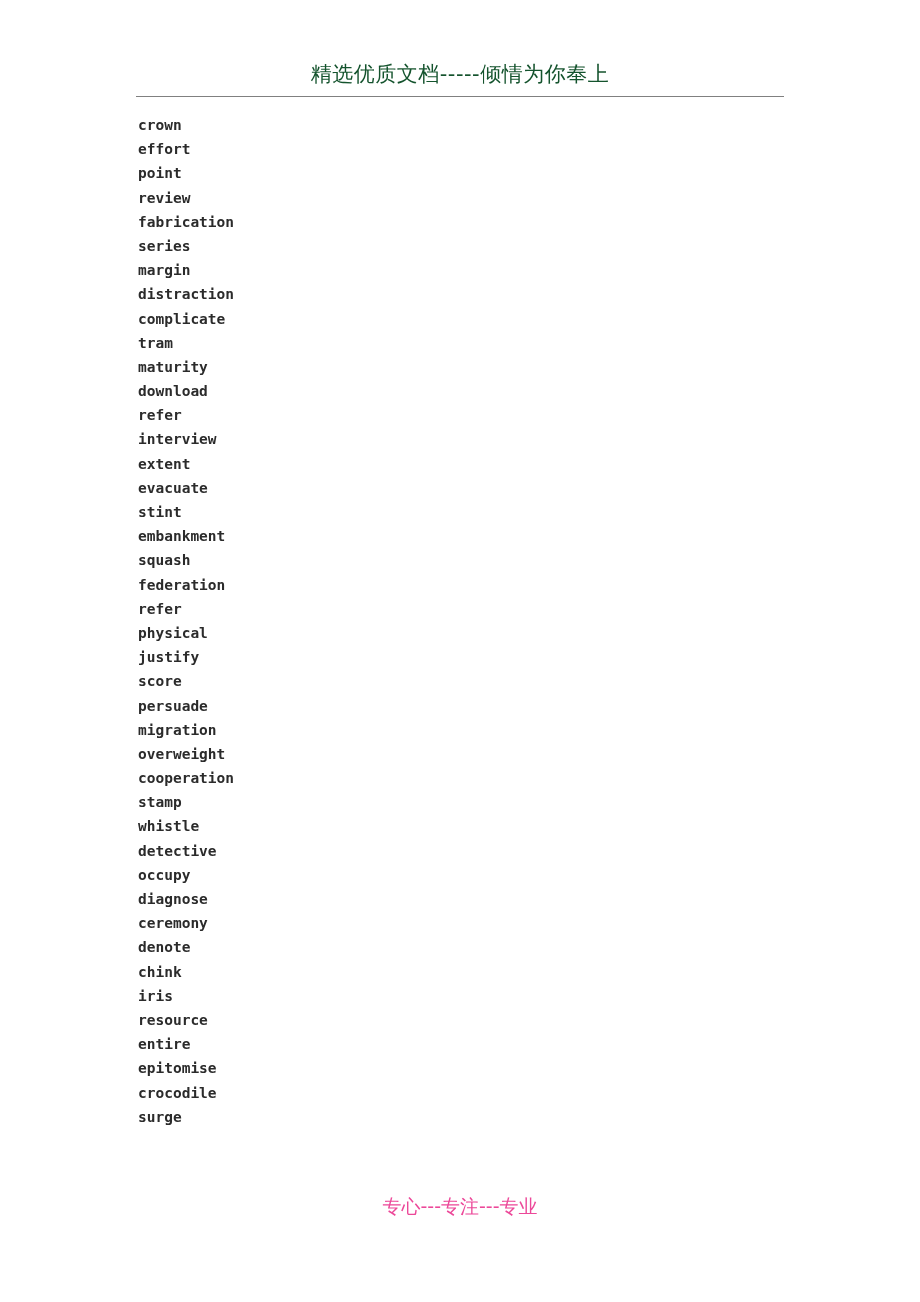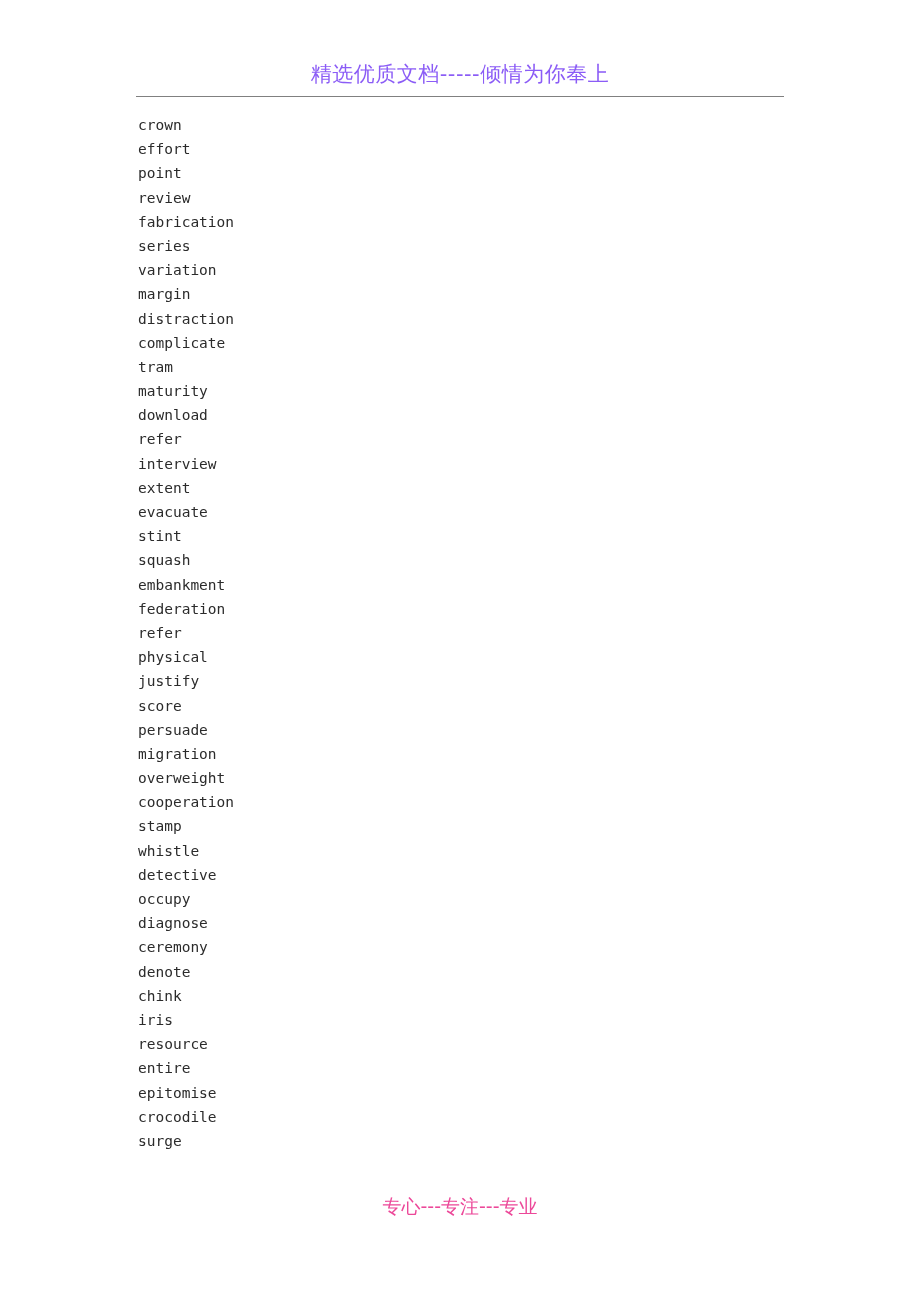--- a/index.html
+++ b/index.html
@@ -20,21 +20,21 @@
     position: absolute;
     left: 0;
     top: 60px;
     width: 920px;
     text-align: center;
   }
   .page-header .header-text {
     font-family: "DejaVu Sans", "Liberation Sans", sans-serif;
     font-size: 21px;
     line-height: 28px;
-    color: #8b5cf6;
+    color: #14532d;
     letter-spacing: 0.5px;
     white-space: pre;
   }
   .header-rule {
     position: absolute;
     left: 136px;
     top: 96px;
     width: 648px;
     height: 0;
     border-top: 1px solid #808080;
@@ -51,20 +51,21 @@
     list-style: none;
   }
   .word-list .word-item {
     font-family: "DejaVu Sans Mono", "Liberation Mono", monospace;
     font-size: 14.5px;
     line-height: 24.2px;
     height: 24.2px;
     color: #2b2b2b;
     white-space: pre;
     text-align: left;
+    font-weight: bold;
   }
 
   
   .page-footer {
     position: absolute;
     left: 0;
     top: 1193px;
     width: 920px;
     text-align: center;
   }
@@ -85,34 +86,33 @@
 
 <div class="header-rule"></div>
 
 <ul class="word-list">
     <li class="word-item">crown</li>
     <li class="word-item">effort</li>
     <li class="word-item">point</li>
     <li class="word-item">review</li>
     <li class="word-item">fabrication</li>
     <li class="word-item">series</li>
-    <li class="word-item">variation</li>
     <li class="word-item">margin</li>
     <li class="word-item">distraction</li>
     <li class="word-item">complicate</li>
     <li class="word-item">tram</li>
     <li class="word-item">maturity</li>
     <li class="word-item">download</li>
     <li class="word-item">refer</li>
     <li class="word-item">interview</li>
     <li class="word-item">extent</li>
     <li class="word-item">evacuate</li>
     <li class="word-item">stint</li>
+    <li class="word-item">embankment</li>
     <li class="word-item">squash</li>
-    <li class="word-item">embankment</li>
     <li class="word-item">federation</li>
     <li class="word-item">refer</li>
     <li class="word-item">physical</li>
     <li class="word-item">justify</li>
     <li class="word-item">score</li>
     <li class="word-item">persuade</li>
     <li class="word-item">migration</li>
     <li class="word-item">overweight</li>
     <li class="word-item">cooperation</li>
     <li class="word-item">stamp</li>

